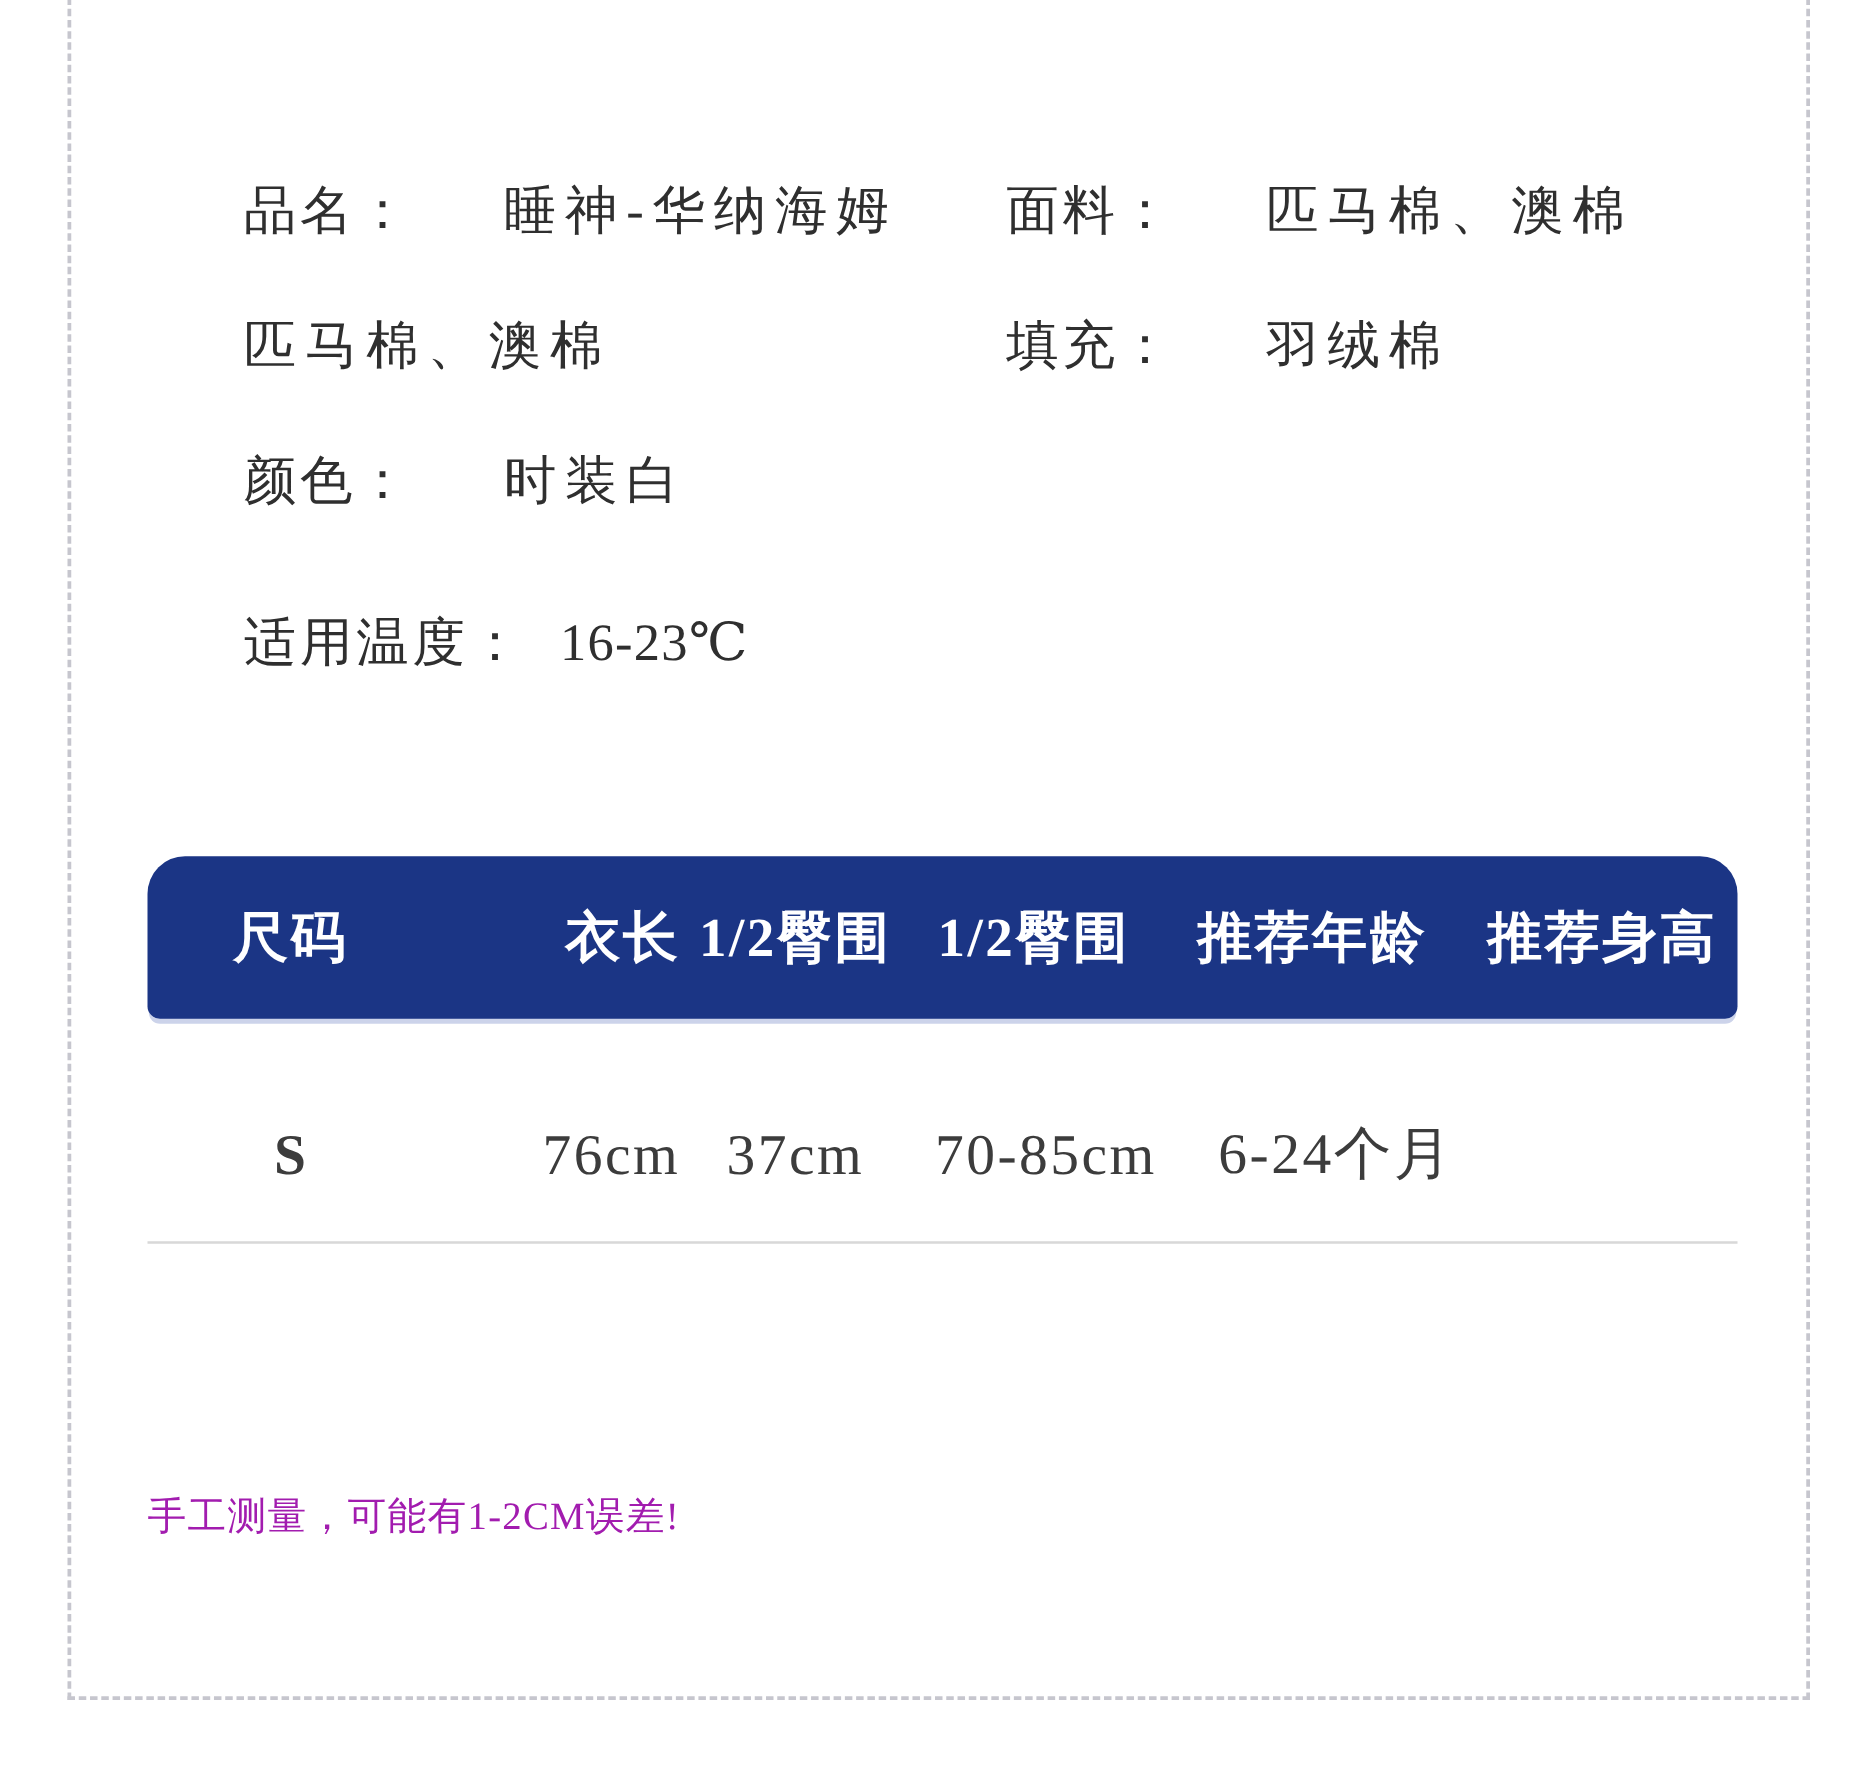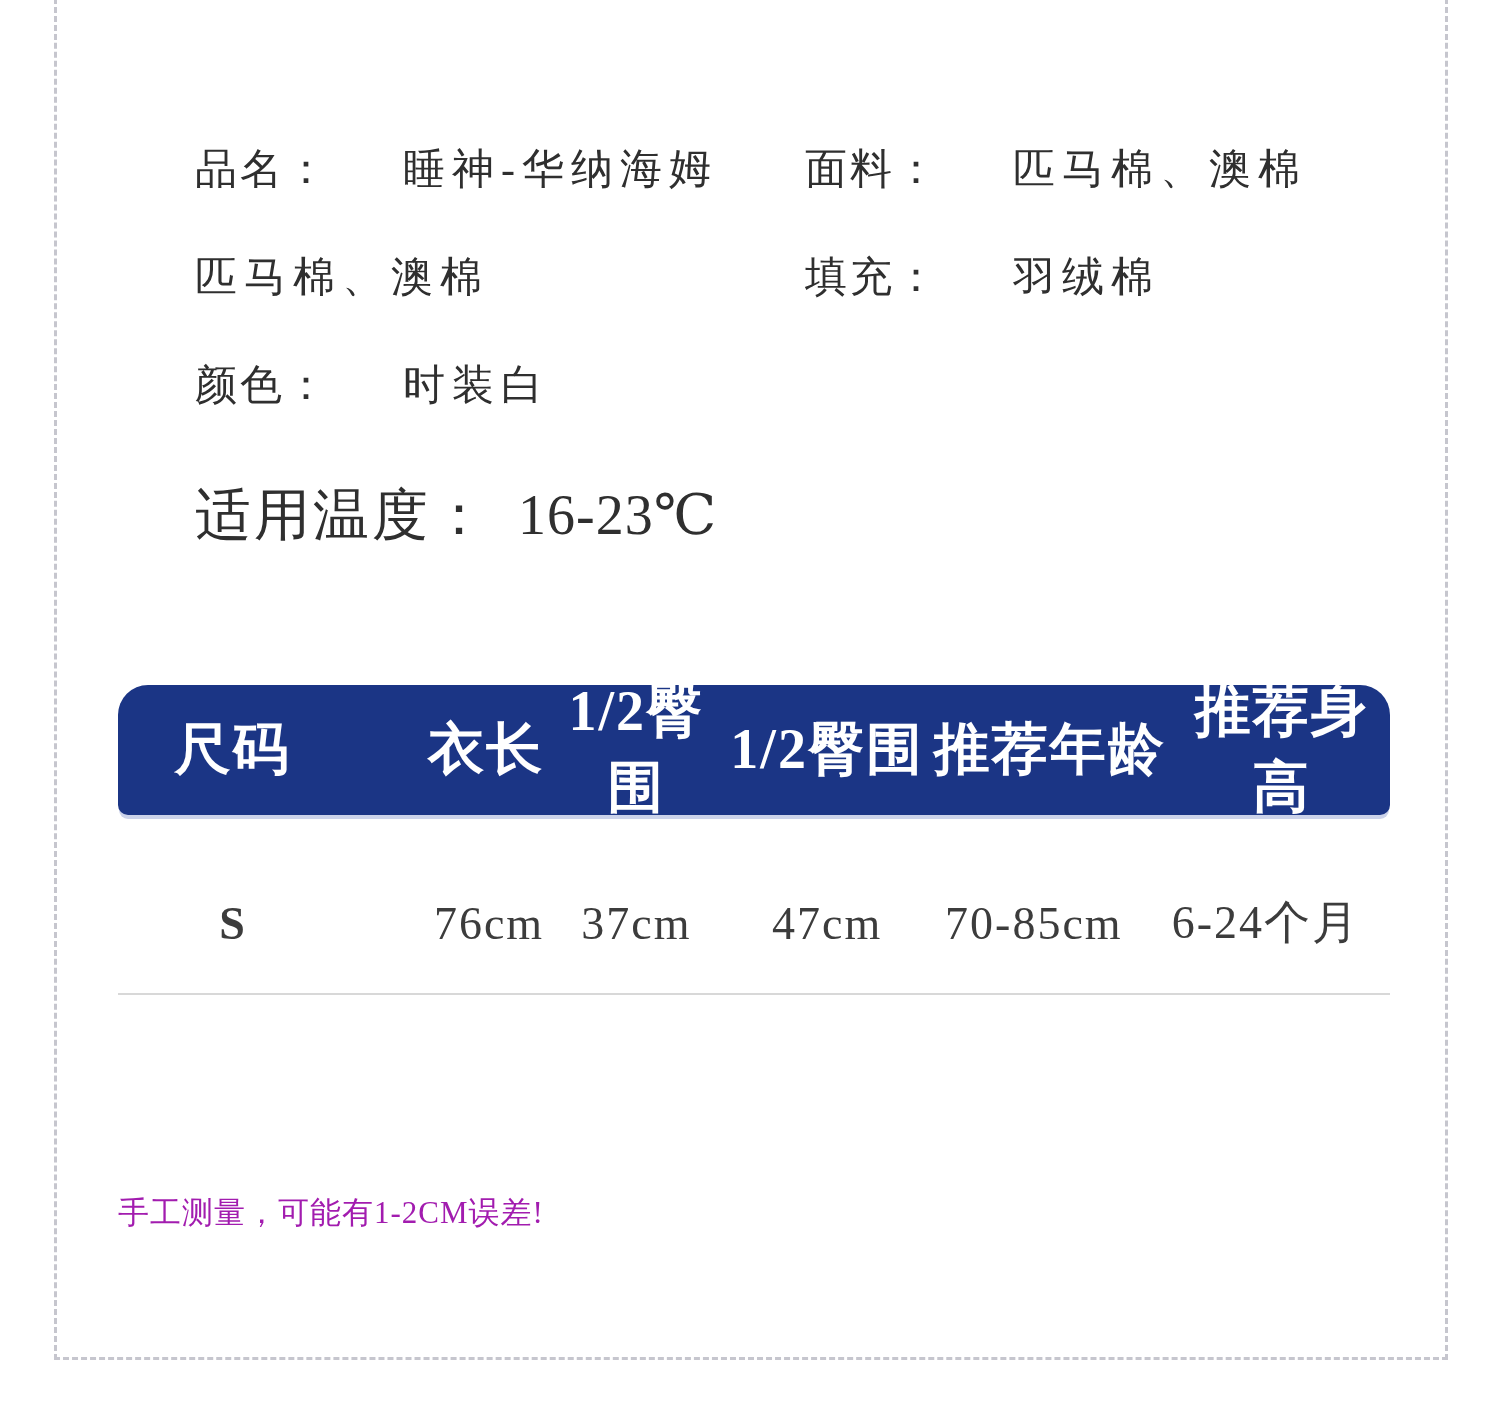--- a/index.html
+++ b/index.html
@@ -42,42 +42,42 @@
   .attr-cell { display: flex; align-items: flex-start; white-space: nowrap; }
   .attr-label { width: 208px; letter-spacing: 3px; flex: 0 0 auto; }
   .attr-value { letter-spacing: 7px; }
   .attr-value.latin { letter-spacing: 2px; }
   .reg { font-size: 22px; vertical-align: super; letter-spacing: 0; }
   .temp-row {
     position: absolute;
     left: 195px;
     top: 490px;
     display: flex;
-    font-size: 56px;
+    font-size: 42px;
     line-height: 50px;
     white-space: nowrap;
   }
   .temp-row .temp-label { letter-spacing: 3px; }
   .temp-row .temp-value { margin-left: 28px; letter-spacing: 1px; }
   
   .size-table {
     position: absolute;
     left: 118px;
     top: 685px;
     width: 1272px;
   }
   .thead {
     height: 130px;
     background: #1b3585;
     border-radius: 30px 30px 10px 10px;
     box-shadow: 0 5px 0 -1px #ccd3ea;
     display: flex;
     align-items: center;
     color: #ffffff;
-    font-size: 56px;
+    font-size: 44px;
     font-weight: bold;
   }
   .trow {
     height: 80px;
     display: flex;
     align-items: center;
     font-size: 46px;
     color: #3c3c3c;
   }
   .trow.first { margin-top: 68px; }
@@ -144,21 +144,20 @@
     <div class="tcell c3">1/2臀围</div>
     <div class="tcell c4">1/2臀围</div>
     <div class="tcell c6">推荐年龄</div>
     <div class="tcell c5">推荐身高</div>
   </div>
 
   <div class="trow first">
     <div class="tcell c1 size">S</div>
     <div class="tcell c2">76cm</div>
     <div class="tcell c3">37cm</div>
-    <div class="tcell c4">47cm</div>
     <div class="tcell c5">70-85cm</div>
     <div class="tcell c6">6-24个月</div>
   </div>
 
   <div class="divider"></div>
 
 </div>
 
 <div class="note">手工测量，可能有1-2CM误差!</div>
 

